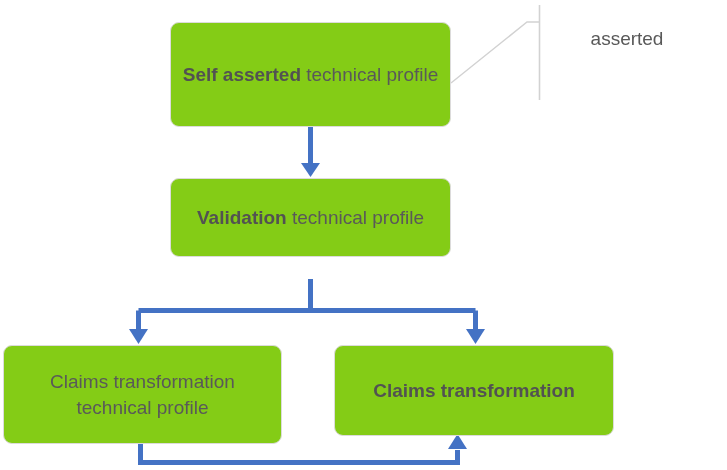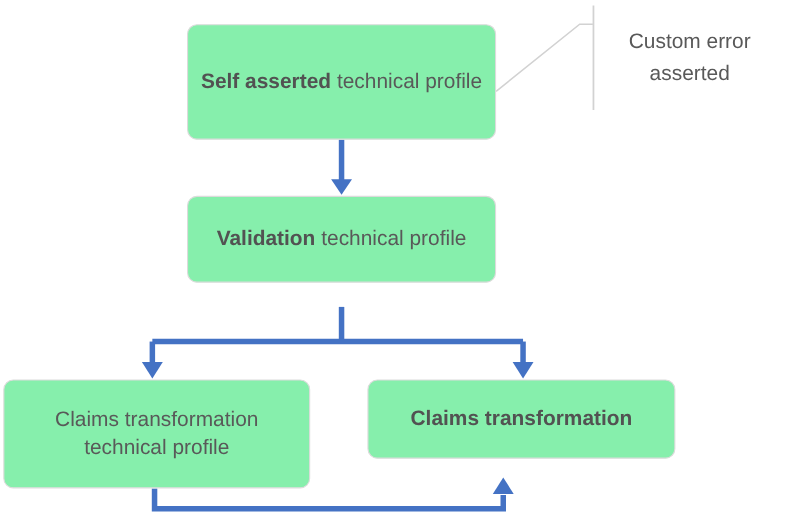--- a/index.html
+++ b/index.html
@@ -31,21 +31,21 @@
     top: 0;
     width: 727px;
     height: 470px;
     z-index: 1;
   }
 
   .node {
     position: absolute;
     z-index: 2;
     box-sizing: border-box;
-    background: #86efac;
+    background: #84cc16;
     border: 1px solid #DCDBDB;
     border-radius: 9px;
     display: flex;
     align-items: center;
     justify-content: center;
     text-align: center;
     color: #595959;
     font-size: 19px;
     line-height: 1.32;
     padding: 4px 10px;
@@ -71,21 +71,21 @@
   #node-claims-transformation-technical-profile {
     left: 3px;
     top: 345px;
     width: 279px;
     height: 99px;
   }
   #node-claims-transformation {
     left: 334px;
     top: 345px;
     width: 280px;
-    height: 72px;
+    height: 91px;
   }
 
   #callout-label {
     position: absolute;
     z-index: 2;
     left: 552px;
     top: 24px;
     width: 150px;
     text-align: center;
     color: #595959;
@@ -135,17 +135,16 @@
 
   <div class="node" id="node-claims-transformation-technical-profile">
     <span class="node-text"><span>Claims transformation technical profile</span></span>
   </div>
 
   <div class="node" id="node-claims-transformation">
     <span class="node-text"><b class="b">Claims transformation</b></span>
   </div>
 
   <div id="callout-label">
-    <div>Custom error</div>
     <div>asserted</div>
   </div>
 
 </div>
 
 </body></html>

